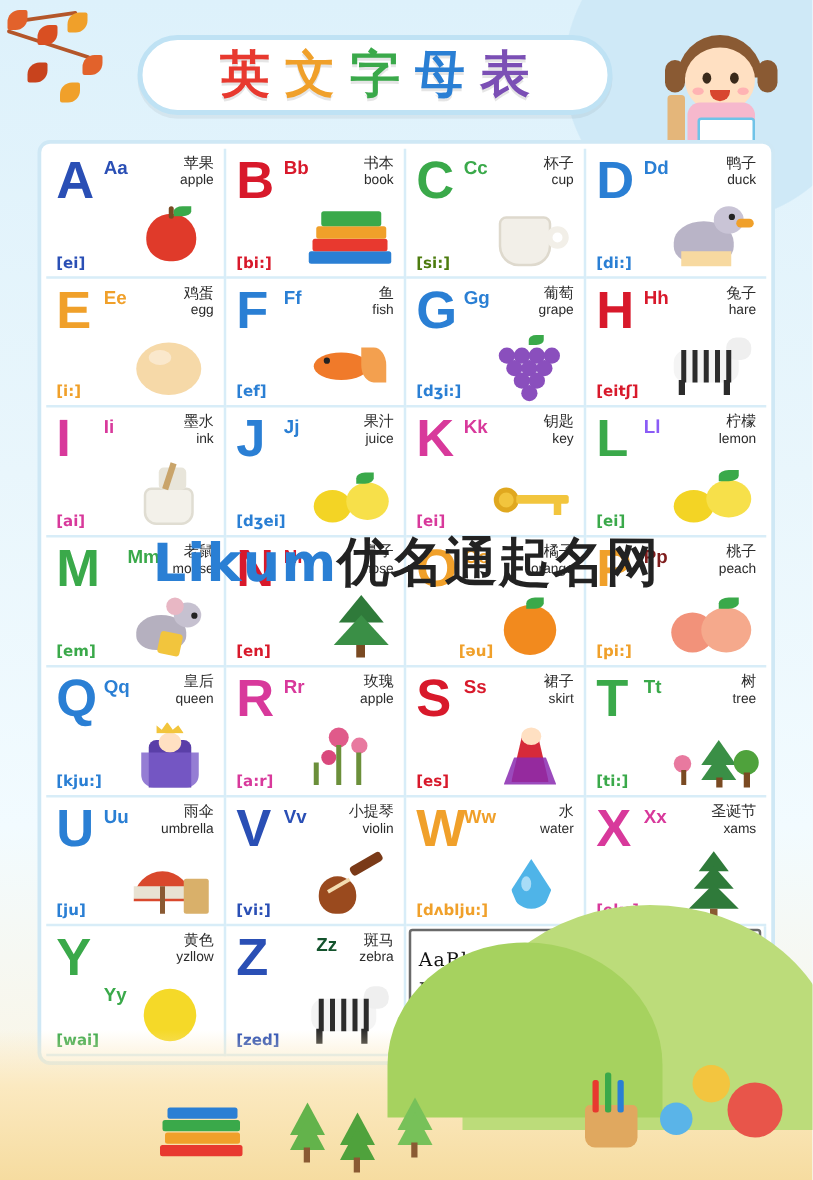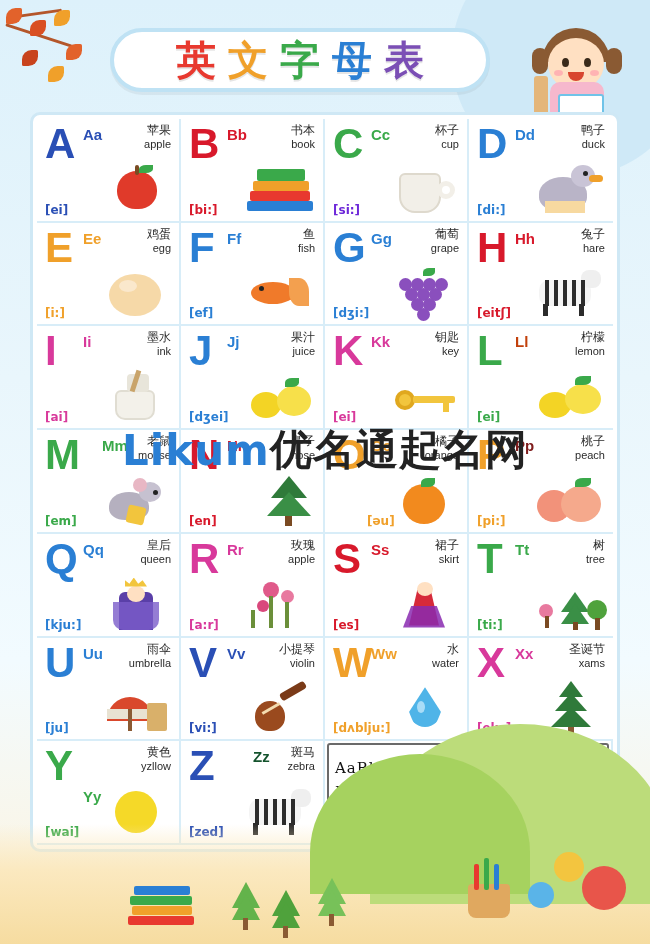--- a/index.html
+++ b/index.html
@@ -189,21 +189,21 @@
             <div class="sh" style="left: 9px; top: 30px; width: 60px; height: 10px; background: rgb(232, 57, 47); border-radius: 2px;"></div>
             <div class="sh" style="left: 12px; top: 20px; width: 56px; height: 10px; background: rgb(240, 160, 42); border-radius: 2px;"></div>
             <div class="sh" style="left: 16px; top: 8px; width: 48px; height: 12px; background: rgb(58, 169, 74); border-radius: 2px;"></div>
           </div>
         </div>
         <div class="cell">
           <div class="letter-big" style="color: rgb(58, 169, 74);">C</div>
           <div class="letter-small" style="color: rgb(58, 169, 74);">Cc</div>
           <div class="word-cn">杯子</div>
           <div class="word-en">cup</div>
-          <div class="phon" style="color: #6d28d9;">[si:]</div>
+          <div class="phon" style="color: #4d7c0f;">[si:]</div>
           <div class="pic">
             <div class="sh" style="left: 14px; top: 12px; width: 42px; height: 40px; background: rgb(242, 239, 232); border-radius: 6px 6px 16px 16px; border: 2px solid rgb(222, 217, 205);"></div>
             <div class="sh" style="left: 52px; top: 20px; width: 18px; height: 18px; border: 5px solid rgb(242, 239, 232); border-radius: 50%; background: transparent;"></div>
           </div>
         </div>
         <div class="cell">
           <div class="letter-big" style="color: rgb(42, 127, 212);">D</div>
           <div class="letter-small" style="color: rgb(42, 127, 212);">Dd</div>
           <div class="word-cn">鸭子</div>
           <div class="word-en">duck</div>
@@ -308,21 +308,21 @@
           <div class="word-en">key</div>
           <div class="phon" style="color: rgb(216, 57, 155);">[ei]</div>
           <div class="pic">
             <div class="sh" style="left: 10px; top: 22px; width: 20px; height: 20px; background: rgb(242, 197, 61); border-radius: 50%; border: 4px solid rgb(224, 168, 31);"></div>
             <div class="sh" style="left: 28px; top: 28px; width: 42px; height: 7px; background: rgb(242, 197, 61); border-radius: 2px;"></div>
             <div class="sh" style="left: 58px; top: 34px; width: 6px; height: 10px; background: rgb(242, 197, 61);"></div>
           </div>
         </div>
         <div class="cell">
           <div class="letter-big" style="color: rgb(58, 169, 74);">L</div>
-          <div class="letter-small" style="color: #c2410c;">Ll</div>
+          <div class="letter-small" style="color: #8b5cf6;">Ll</div>
           <div class="word-cn">柠檬</div>
           <div class="word-en">lemon</div>
           <div class="phon" style="color: rgb(58, 169, 74);">[ei]</div>
           <div class="pic">
             <div class="sh" style="left: 8px; top: 24px; width: 32px; height: 26px; background: rgb(243, 212, 37); border-radius: 50%;"></div>
             <div class="sh" style="left: 34px; top: 16px; width: 36px; height: 30px; background: rgb(247, 224, 74); border-radius: 50%;"></div>
             <div class="sh" style="left: 44px; top: 8px; width: 16px; height: 9px; background: rgb(58, 169, 74); border-radius: 50% 0px;"></div>
           </div>
         </div>
         <div class="cell">

